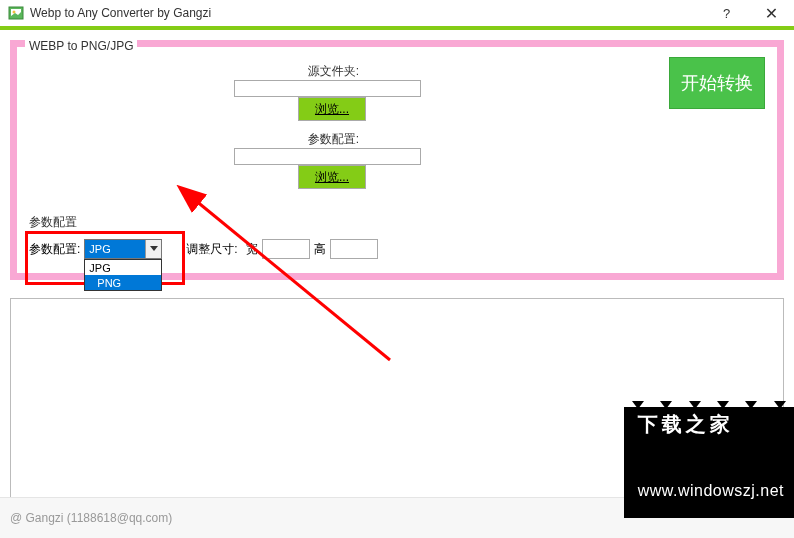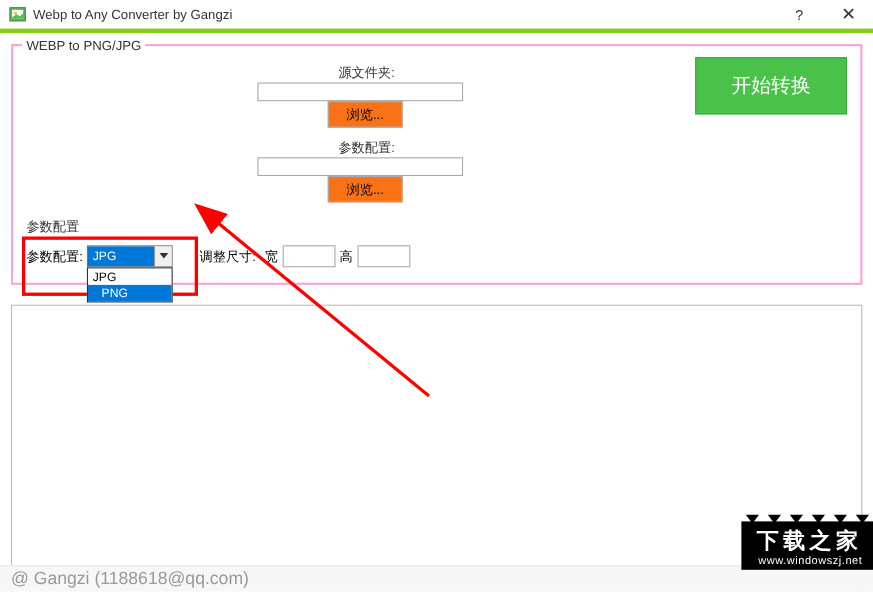--- a/index.html
+++ b/index.html
@@ -28,21 +28,21 @@
     .title-text { color: #333; font-size: 12px; flex: 1; }
     .win-btns { display: flex; }
     .win-btn {
       width: 45px; height: 30px;
       display: flex; align-items: center; justify-content: center;
       font-size: 13px; color: #333; cursor: pointer;
     }
     .win-btn.close { font-size: 16px; }
     .content { padding: 10px 10px 0 10px; }
     .fieldset {
-      border: 2px solid #f9a8d4;
+      border: 7px solid #f9a8d4;
       padding: 10px 12px 14px 12px;
       position: relative;
     }
     .fieldset-legend {
       position: absolute;
       top: -8px; left: 8px;
       background: #fff;
       padding: 0 4px;
       font-size: 12px;
       color: #333;
@@ -64,37 +64,38 @@
       flex: 1;
       height: 22px;
       border: 1px solid #aaa;
       background: #fff;
       padding: 0 4px;
     }
     .browse-btn {
       width: 68px; height: 24px;
       margin-left: 10px;
       border: 1px solid #aaa;
-      background: #f97316;
+      background: #84cc16;
       cursor: pointer;
       font-size: 12px;
+      text-decoration: underline;
     }
     .start-btn {
       position: absolute;
       right: 12px; top: 10px;
-      width: 138px; height: 52px;
+      width: 96px; height: 52px;
       background: #4ac24a;
       color: #fff;
       border: 1px solid #3aa83a;
       font-size: 18px;
       cursor: pointer;
     }
     .row1-wrap { margin-right: 140px; }
     .params-label {
-      margin-top: 14px;
+      margin-top: 25px;
       color: #333;
     }
     .params-row {
       display: flex;
       align-items: center;
       margin-top: 8px;
       position: relative;
     }
     .highlight-box {
       position: absolute;
@@ -163,51 +164,51 @@
     }
     .output-area {
       margin: 18px 10px 0 10px;
       border: 1px solid #bbb;
       height: 268px;
       background: #fff;
     }
     .footer {
       position: absolute;
       bottom: 0; left: 0; right: 0;
-      height: 24px;
+      height: 41px;
       padding-left: 10px;
       display: flex;
       align-items: center;
       color: #999;
-      font-size: 16px;
+      font-size: 12px;
       background: #f7f7f7;
       border-top: 1px solid #e5e5e5;
     }
     .arrow-svg {
       position: absolute;
       pointer-events: none;
       z-index: 20;
     }
     .watermark {
       position: absolute;
       right: 0; bottom: 20px;
       background: #000;
       color: #fff;
-      padding: 4px 10px 2px 14px;
-      text-align: right;
+      padding: 4px 10px 18px 14px;
     }
     .watermark-top {
       font-size: 20px;
       font-weight: bold;
       font-family: "SimHei", sans-serif;
       letter-spacing: 4px;
     }
     .watermark-bot {
-      font-size: 10px;
+      font-size: 16px;
       letter-spacing: 0.5px;
+      margin-top: 44px;
     }
     .watermark-flags {
       position: absolute;
       top: -6px; left: 0; right: 0;
       display: flex;
       justify-content: space-around;
     }
     .flag {
       width: 0; height: 0;
       border-left: 6px solid transparent;

